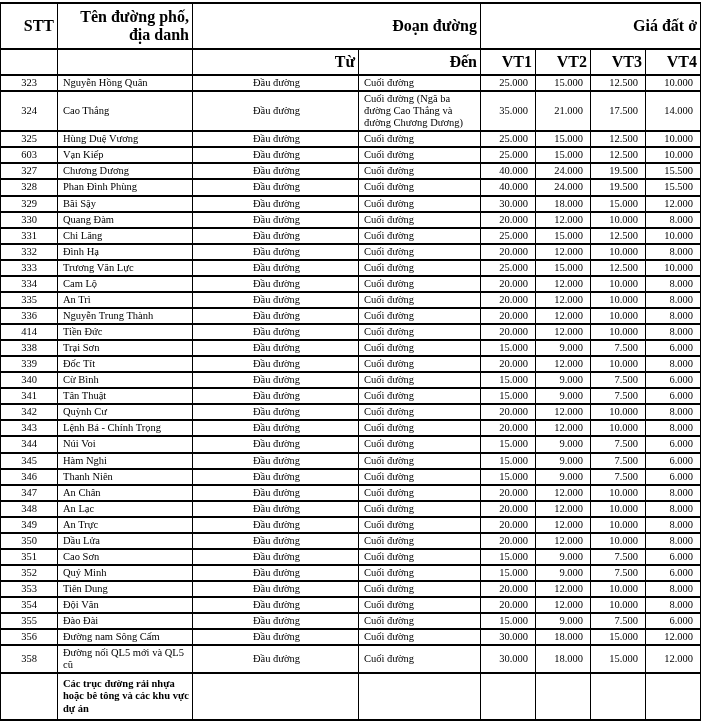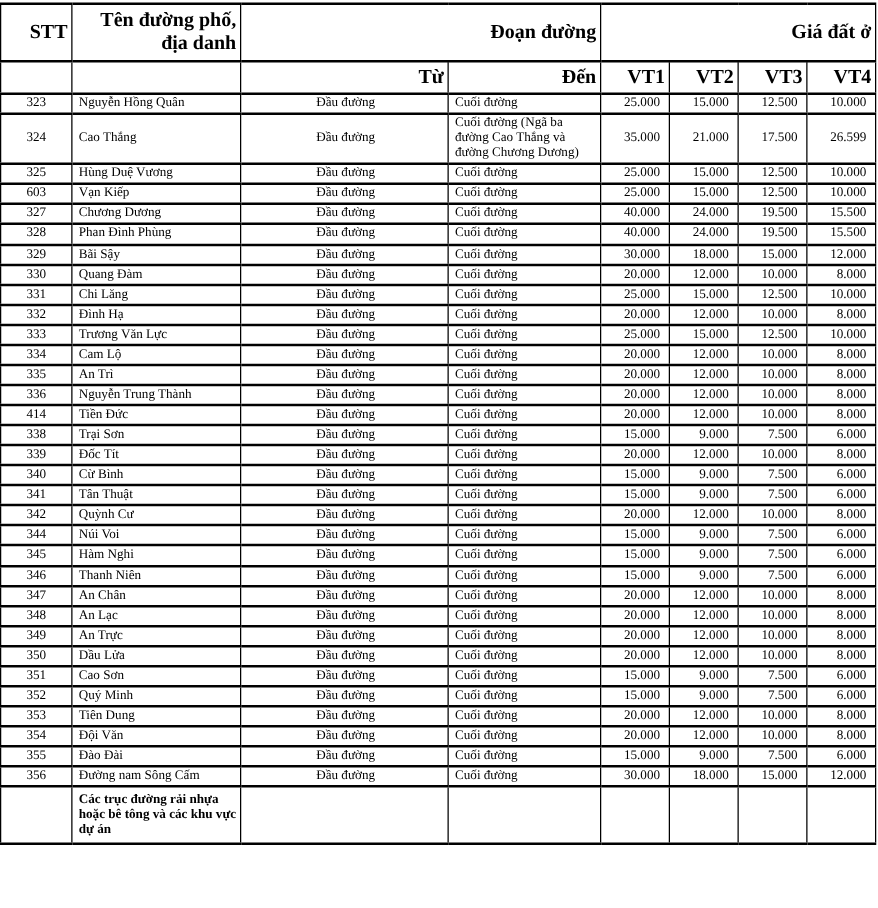--- a/index.html
+++ b/index.html
@@ -108,21 +108,21 @@
           <td class="cell-num">10.000</td>
         </tr>
         <tr class="data-row row-wrap">
           <td class="cell-stt">324</td>
           <td class="cell-name cell-name">Cao Thắng</td>
           <td class="cell-from">Đầu đường</td>
           <td class="cell-to">Cuối đường (Ngã ba đường Cao Thắng và đường Chương Dương)</td>
           <td class="cell-num">35.000</td>
           <td class="cell-num">21.000</td>
           <td class="cell-num">17.500</td>
-          <td class="cell-num">26.599</td>
+          <td class="cell-num">14.000</td>
         </tr>
         <tr class="data-row">
           <td class="cell-stt">325</td>
           <td class="cell-name cell-name">Hùng Duệ Vương</td>
           <td class="cell-from">Đầu đường</td>
           <td class="cell-to">Cuối đường</td>
           <td class="cell-num">25.000</td>
           <td class="cell-num">15.000</td>
           <td class="cell-num">12.500</td>
           <td class="cell-num">10.000</td>
@@ -291,20 +291,30 @@
           <td class="cell-stt">342</td>
           <td class="cell-name cell-name">Quỳnh Cư</td>
           <td class="cell-from">Đầu đường</td>
           <td class="cell-to">Cuối đường</td>
           <td class="cell-num">20.000</td>
           <td class="cell-num">12.000</td>
           <td class="cell-num">10.000</td>
           <td class="cell-num">8.000</td>
         </tr>
         <tr class="data-row">
+          <td class="cell-stt">343</td>
+          <td class="cell-name cell-name">Lệnh Bá - Chính Trọng</td>
+          <td class="cell-from">Đầu đường</td>
+          <td class="cell-to">Cuối đường</td>
+          <td class="cell-num">20.000</td>
+          <td class="cell-num">12.000</td>
+          <td class="cell-num">10.000</td>
+          <td class="cell-num">8.000</td>
+        </tr>
+        <tr class="data-row">
           <td class="cell-stt">344</td>
           <td class="cell-name cell-name">Núi Voi</td>
           <td class="cell-from">Đầu đường</td>
           <td class="cell-to">Cuối đường</td>
           <td class="cell-num">15.000</td>
           <td class="cell-num">9.000</td>
           <td class="cell-num">7.500</td>
           <td class="cell-num">6.000</td>
         </tr>
         <tr class="data-row">
@@ -413,20 +423,30 @@
           <td class="cell-from">Đầu đường</td>
           <td class="cell-to">Cuối đường</td>
           <td class="cell-num">15.000</td>
           <td class="cell-num">9.000</td>
           <td class="cell-num">7.500</td>
           <td class="cell-num">6.000</td>
         </tr>
         <tr class="data-row">
           <td class="cell-stt">356</td>
           <td class="cell-name cell-name">Đường nam Sông Cấm</td>
+          <td class="cell-from">Đầu đường</td>
+          <td class="cell-to">Cuối đường</td>
+          <td class="cell-num">30.000</td>
+          <td class="cell-num">18.000</td>
+          <td class="cell-num">15.000</td>
+          <td class="cell-num">12.000</td>
+        </tr>
+        <tr class="data-row">
+          <td class="cell-stt">358</td>
+          <td class="cell-name cell-name">Đường nối QL5 mới và QL5 cũ</td>
           <td class="cell-from">Đầu đường</td>
           <td class="cell-to">Cuối đường</td>
           <td class="cell-num">30.000</td>
           <td class="cell-num">18.000</td>
           <td class="cell-num">15.000</td>
           <td class="cell-num">12.000</td>
         </tr>
         <tr class="section-row">
           <td class="cell-stt"></td>
           <td class="cell-name cell-name">Các trục đường rải nhựa hoặc bê tông và các khu vực dự án</td>

